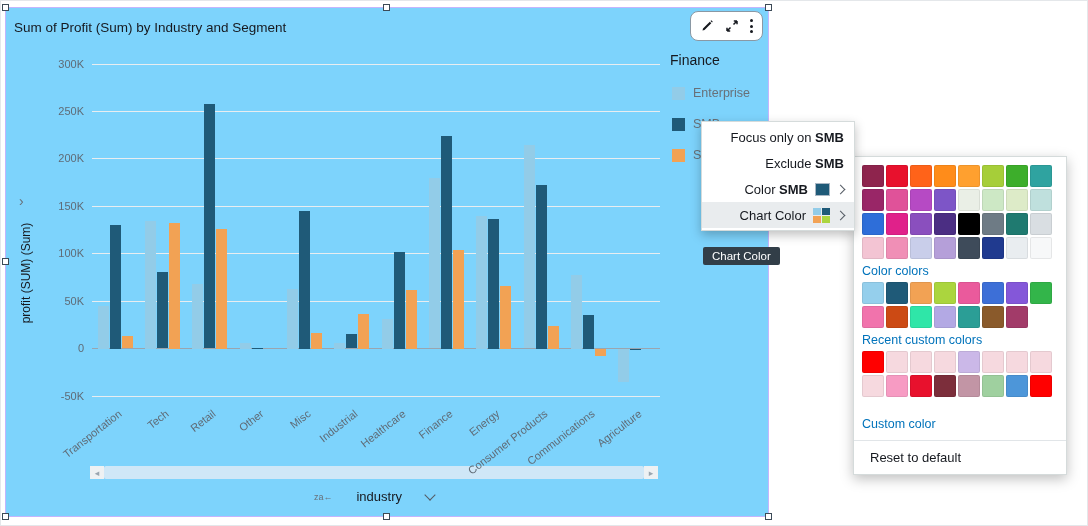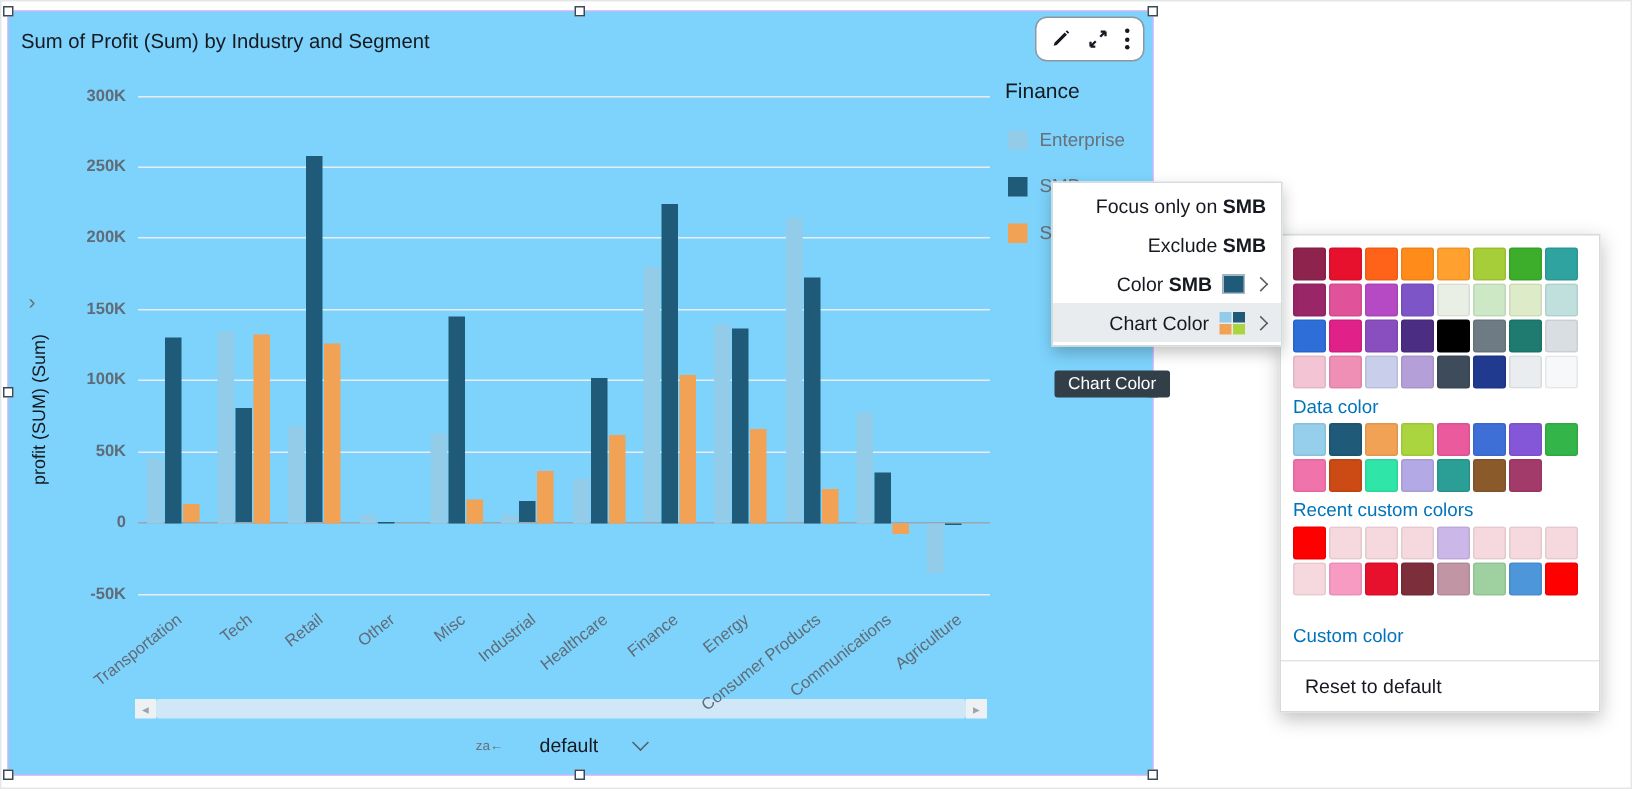--- a/index.html
+++ b/index.html
@@ -18,21 +18,21 @@
   .toolbar{position:absolute;top:3px;right:5px;height:28px;display:flex;align-items:center;gap:11px;
            padding:0 9px;border:1.5px solid #8a98a4;border-radius:8px;background:#fff;z-index:7;}
   .tbtn{display:flex;align-items:center;justify-content:center;cursor:pointer;color:#16191f;}
   .kebab{display:flex;flex-direction:column;gap:2.5px;}
   .kebab i{width:3px;height:3px;border-radius:50%;background:#16191f;}
 
   
   .yaxis-title{position:absolute;left:-80px;top:258px;width:200px;text-align:center;
                transform:rotate(-90deg);font-size:12px;color:#16191f;}
   .y-expand{position:absolute;left:13px;top:186px;font-size:14px;color:#687078;cursor:pointer;line-height:1;}
-  .ytick{position:absolute;left:36px;width:42px;text-align:right;font-size:11px;color:#5f6b76;font-weight:bold;}
+  .ytick{position:absolute;left:36px;width:42px;text-align:right;font-size:11px;color:#5f6b76;}
   .gridline{position:absolute;height:1px;background:#e9edf0;}
   .gridline.zero{background:#9aa5af;}
   .bar{position:absolute;cursor:pointer;}
   .xlabel{position:absolute;font-size:11px;color:#5f6b76;transform:rotate(-38deg);
           transform-origin:100% 50%;text-align:right;width:110px;white-space:nowrap;cursor:default;}
 
   
   .legend-title{position:absolute;left:664px;top:44px;font-size:14px;color:#16191f;}
   .legend-items{position:absolute;left:666px;top:78px;display:flex;flex-direction:column;gap:17px;}
   .legend-item{display:flex;align-items:center;gap:8px;font-size:12.5px;color:#687078;cursor:pointer;white-space:nowrap;}
@@ -128,21 +128,21 @@
       </div>
 
     <div class="scroll">
       <span class="scap">◂</span>
       <span class="strack"></span>
       <span class="scap">▸</span>
     </div>
 
     <div class="footer">
       <span class="sort-icon"><b>za</b>←</span>
-      <span>default</span>
+      <span>industry</span>
       <span class="chev-down"></span>
     </div>
   <div class="gridline" style="left: 86px; width: 568px; top: 55.5px;"></div>
       <div class="ytick" style="top: 49.5px;">300K</div>
       <div class="gridline" style="left: 86px; width: 568px; top: 102.929px;"></div>
       <div class="ytick" style="top: 96.9286px;">250K</div>
       <div class="gridline" style="left: 86px; width: 568px; top: 150.357px;"></div>
       <div class="ytick" style="top: 144.357px;">200K</div>
       <div class="gridline" style="left: 86px; width: 568px; top: 197.786px;"></div>
       <div class="ytick" style="top: 191.786px;">150K</div>
@@ -264,21 +264,21 @@
           <span class="swatch" style="background: rgb(243, 196, 211);"></span>
           <span class="swatch" style="background: rgb(240, 143, 182);"></span>
           <span class="swatch" style="background: rgb(201, 206, 234);"></span>
           <span class="swatch" style="background: rgb(181, 159, 217);"></span>
           <span class="swatch" style="background: rgb(62, 75, 90);"></span>
           <span class="swatch" style="background: rgb(32, 58, 143);"></span>
           <span class="swatch" style="background: rgb(233, 237, 240);"></span>
           <span class="swatch" style="background: rgb(247, 248, 249);"></span>
         </div>
       </div>
-    <div class="section-label">Data color</div>
+    <div class="section-label">Color colors</div>
     <div id="data-colors-grid">
         <div class="swatch-row">
           <span class="swatch" style="background: rgb(149, 207, 236);"></span>
           <span class="swatch" style="background: rgb(31, 90, 120);"></span>
           <span class="swatch" style="background: rgb(242, 162, 84);"></span>
           <span class="swatch" style="background: rgb(171, 213, 62);"></span>
           <span class="swatch" style="background: rgb(234, 90, 156);"></span>
           <span class="swatch" style="background: rgb(61, 111, 215);"></span>
           <span class="swatch" style="background: rgb(132, 87, 217);"></span>
           <span class="swatch" style="background: rgb(51, 181, 74);"></span>

